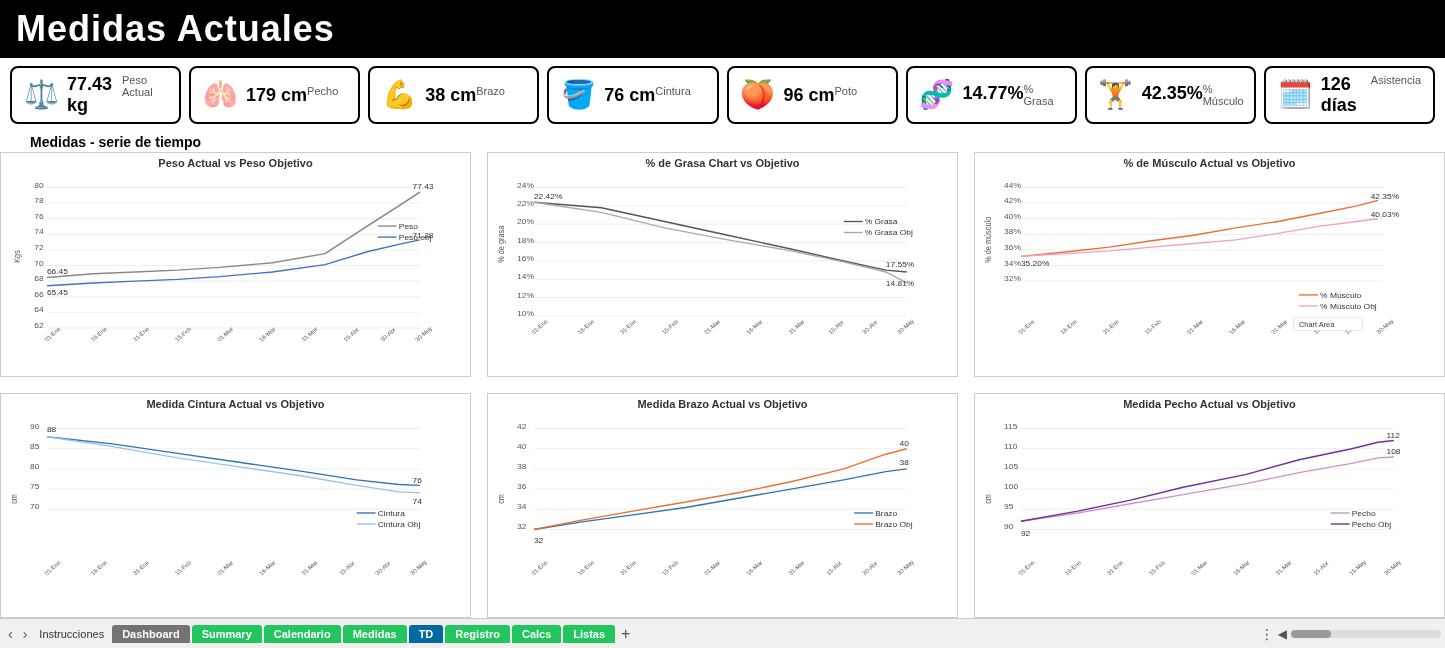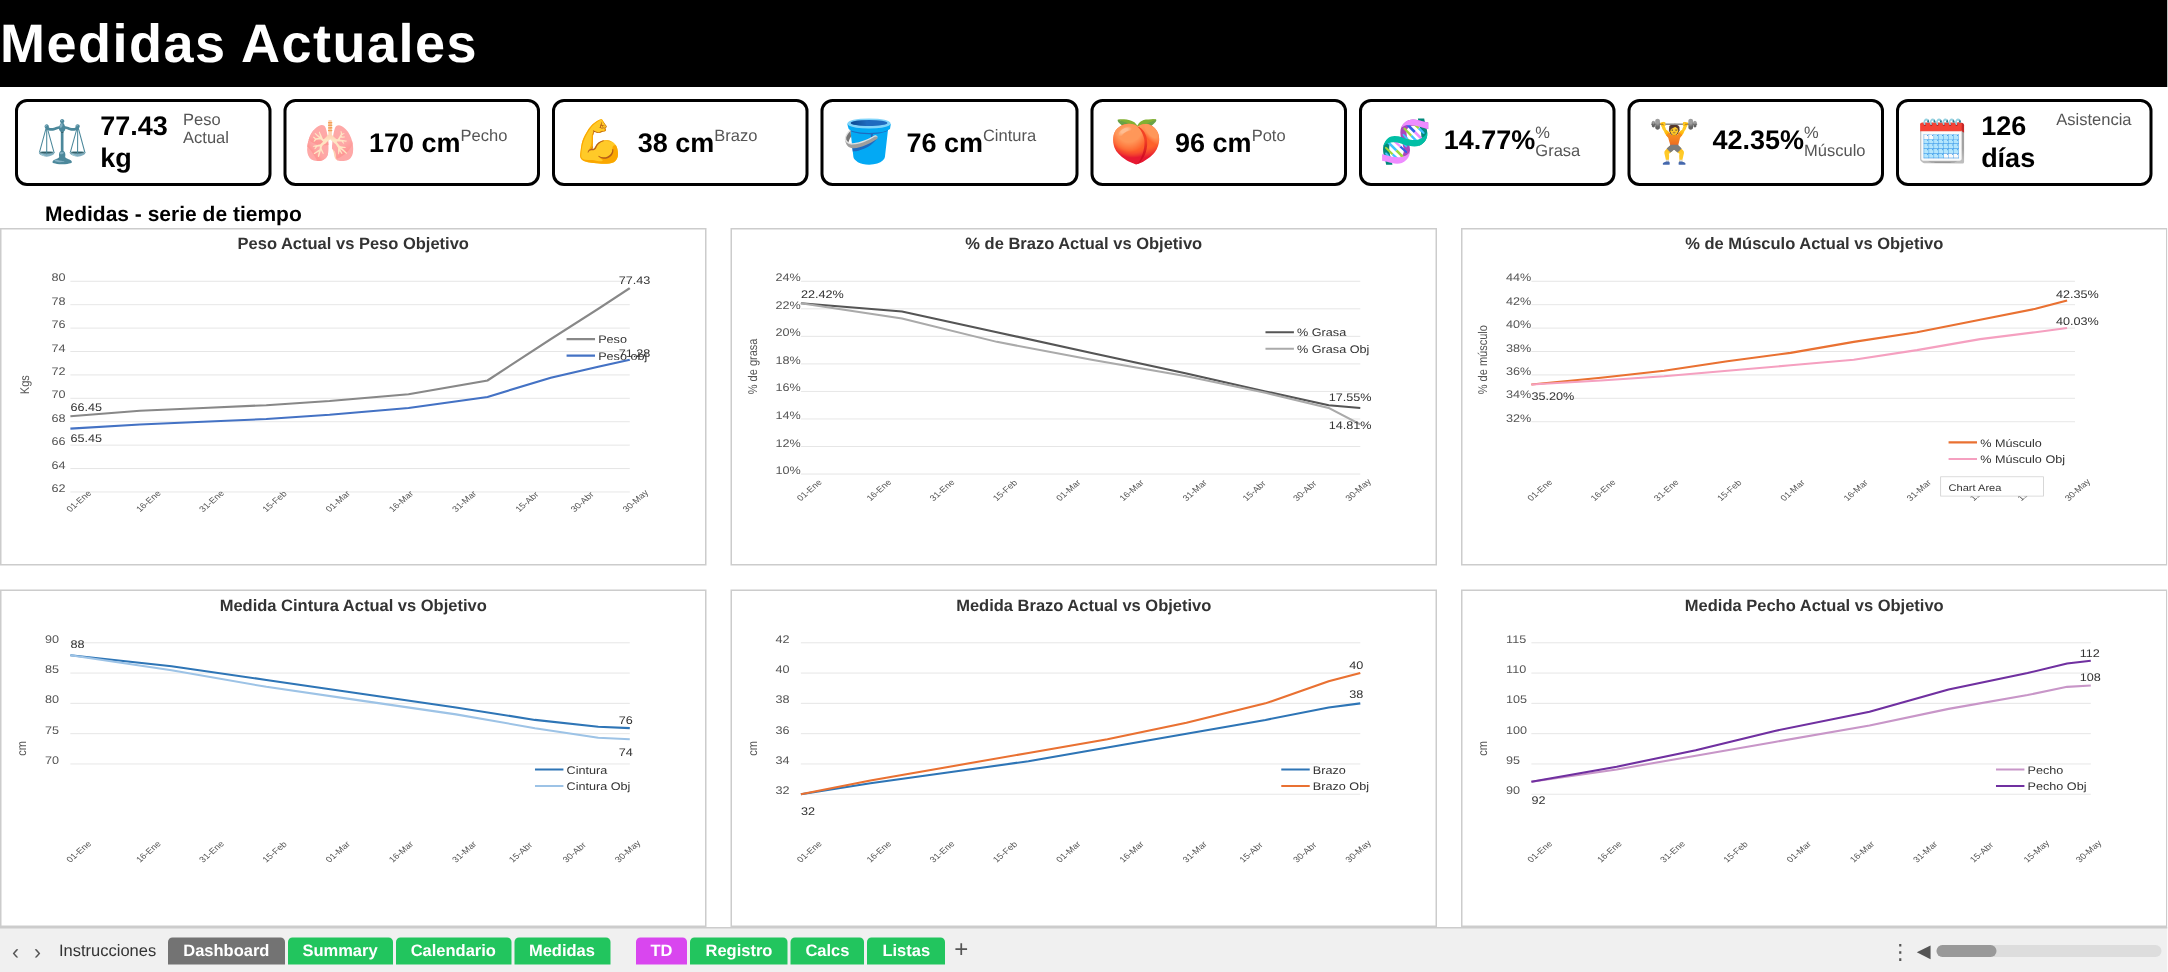--- a/index.html
+++ b/index.html
@@ -9,21 +9,21 @@
       width: 1445px;
       height: 648px;
       overflow: hidden;
       display: flex;
       flex-direction: column;
     }
     
     .header {
       background: #000;
       color: #fff;
-      padding: 8px 0;
+      padding: 8px 16px;
       flex-shrink: 0;
     }
     .header-title {
       font-size: 36px;
       font-weight: 900;
       letter-spacing: 1px;
     }
     
     .metrics-row {
       display: flex;
@@ -123,21 +123,21 @@
       border: none;
       border-radius: 3px 3px 0 0;
       padding: 3px 10px;
       font-size: 11px;
       font-weight: 600;
       cursor: pointer;
       color: #000;
     }
     .tab-active-pink { background: #737373; color: #fff; }
     .tab-active-green { background: #22c55e; color: #fff; }
-    .tab-active-orange { background: #d946ef; color: #fff; margin-left: 15px; }
+    .tab-active-orange { background: #0369a1; color: #fff; }
     .tab-add {
       background: none;
       border: none;
       font-size: 16px;
       cursor: pointer;
       padding: 0 4px;
       color: #555;
     }
     .tab-bar-right {
       margin-left: auto;
@@ -175,21 +175,21 @@
   <div class="metric-card">
     <div class="metric-icon">⚖️</div>
     <div class="metric-info">
       <span class="metric-value">77.43 kg</span>
       <span class="metric-label">Peso Actual</span>
     </div>
   </div>
   <div class="metric-card">
     <div class="metric-icon">🫁</div>
     <div class="metric-info">
-      <span class="metric-value">170 cm</span>
+      <span class="metric-value">179 cm</span>
       <span class="metric-label">Pecho</span>
     </div>
   </div>
   <div class="metric-card">
     <div class="metric-icon">💪</div>
     <div class="metric-info">
       <span class="metric-value">38 cm</span>
       <span class="metric-label">Brazo</span>
     </div>
   </div>
@@ -283,21 +283,21 @@
       <text x="388" y="186" font-size="6" fill="#555" transform="rotate(-45,388,186)">30-May</text>
 
       <line x1="350" y1="60" x2="368" y2="60" stroke="#888" stroke-width="1.5"></line>
       <text x="370" y="63" font-size="8" fill="#333">Peso</text>
       <line x1="350" y1="72" x2="368" y2="72" stroke="#4472c4" stroke-width="1.5"></line>
       <text x="370" y="75" font-size="8" fill="#333">Peso obj</text>
     </svg>
   </div>
 
   <div class="chart-cell">
-    <div class="chart-title">% de Brazo Actual vs Objetivo</div>
+    <div class="chart-title">% de Grasa Chart vs Objetivo</div>
     <svg class="chart-area" viewBox="0 0 430 195" preserveAspectRatio="none">
 
       <text x="20" y="18" font-size="8" fill="#555">24%</text>
       <text x="20" y="38" font-size="8" fill="#555">22%</text>
       <text x="20" y="58" font-size="8" fill="#555">20%</text>
       <text x="20" y="78" font-size="8" fill="#555">18%</text>
       <text x="20" y="98" font-size="8" fill="#555">16%</text>
       <text x="20" y="118" font-size="8" fill="#555">14%</text>
       <text x="20" y="138" font-size="8" fill="#555">12%</text>
       <text x="20" y="158" font-size="8" fill="#555">10%</text>

